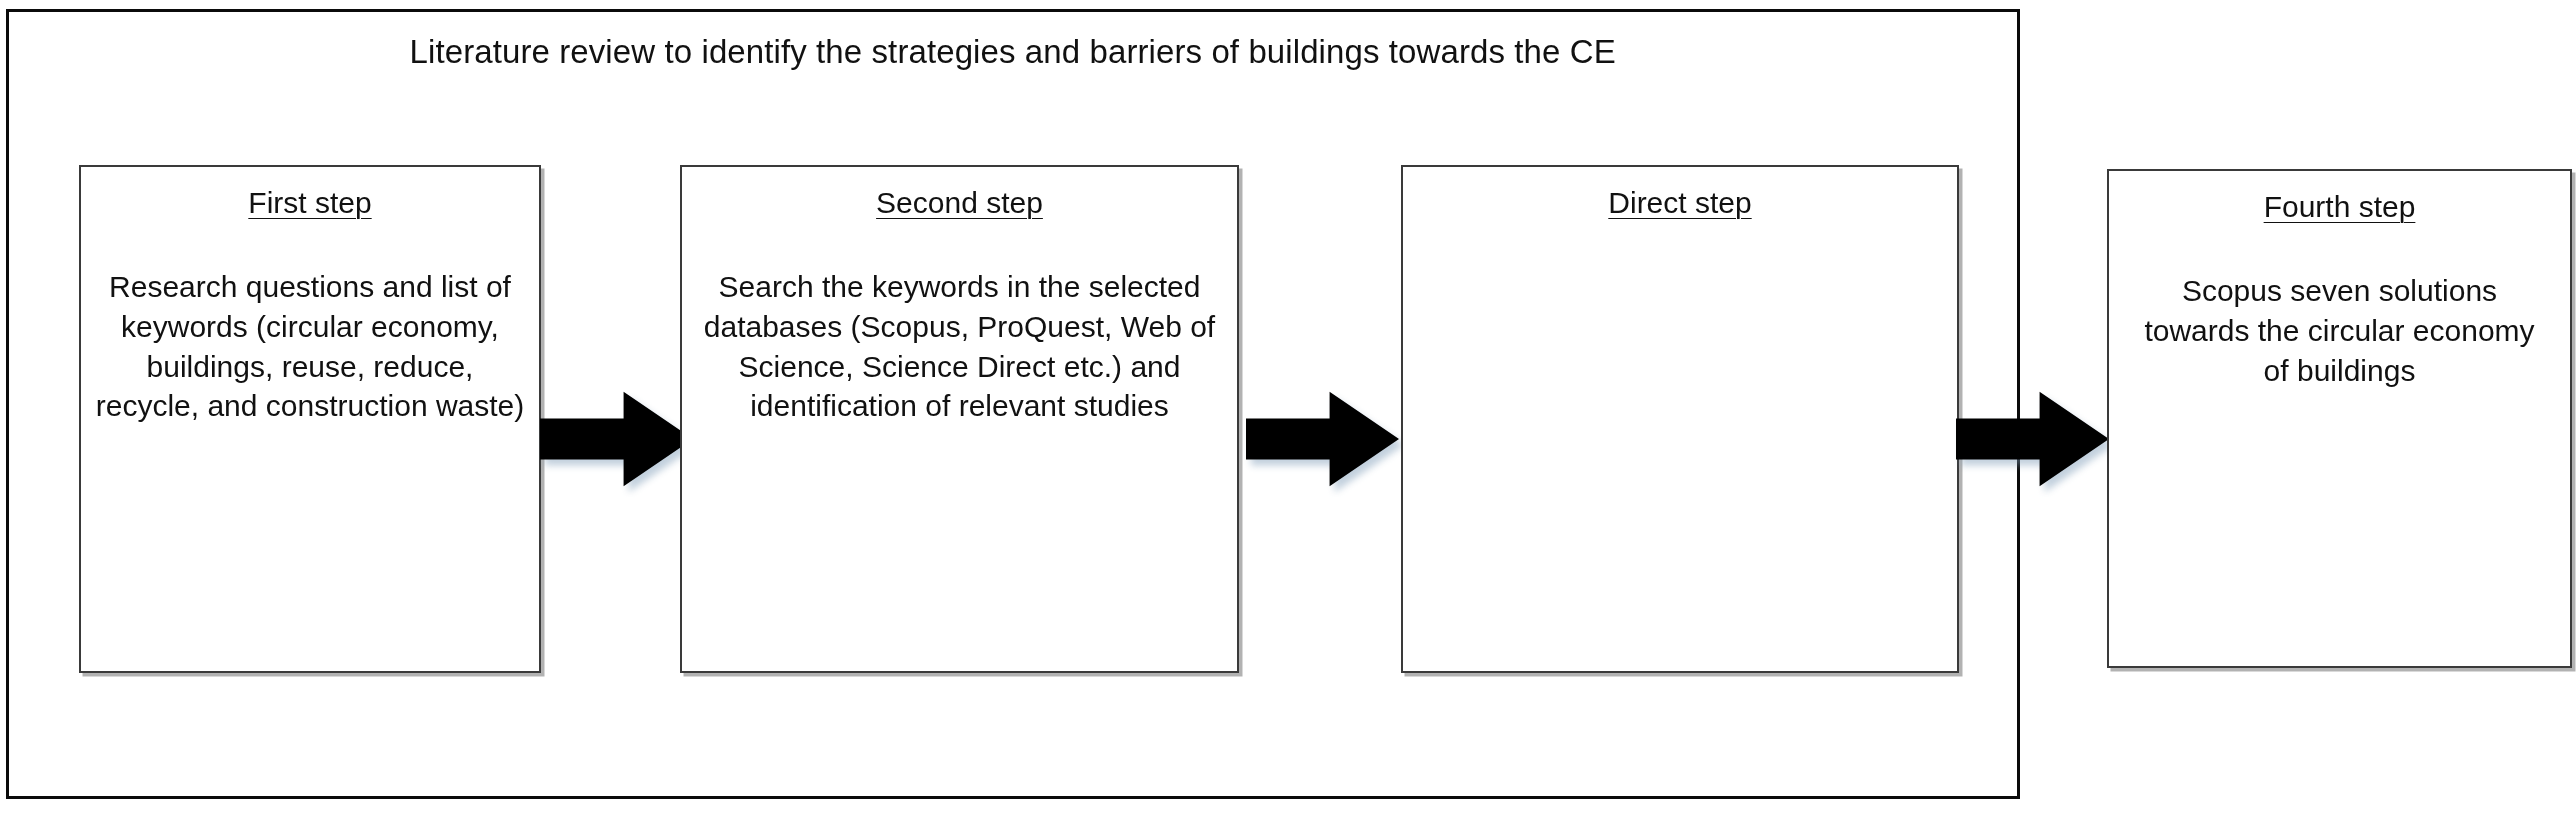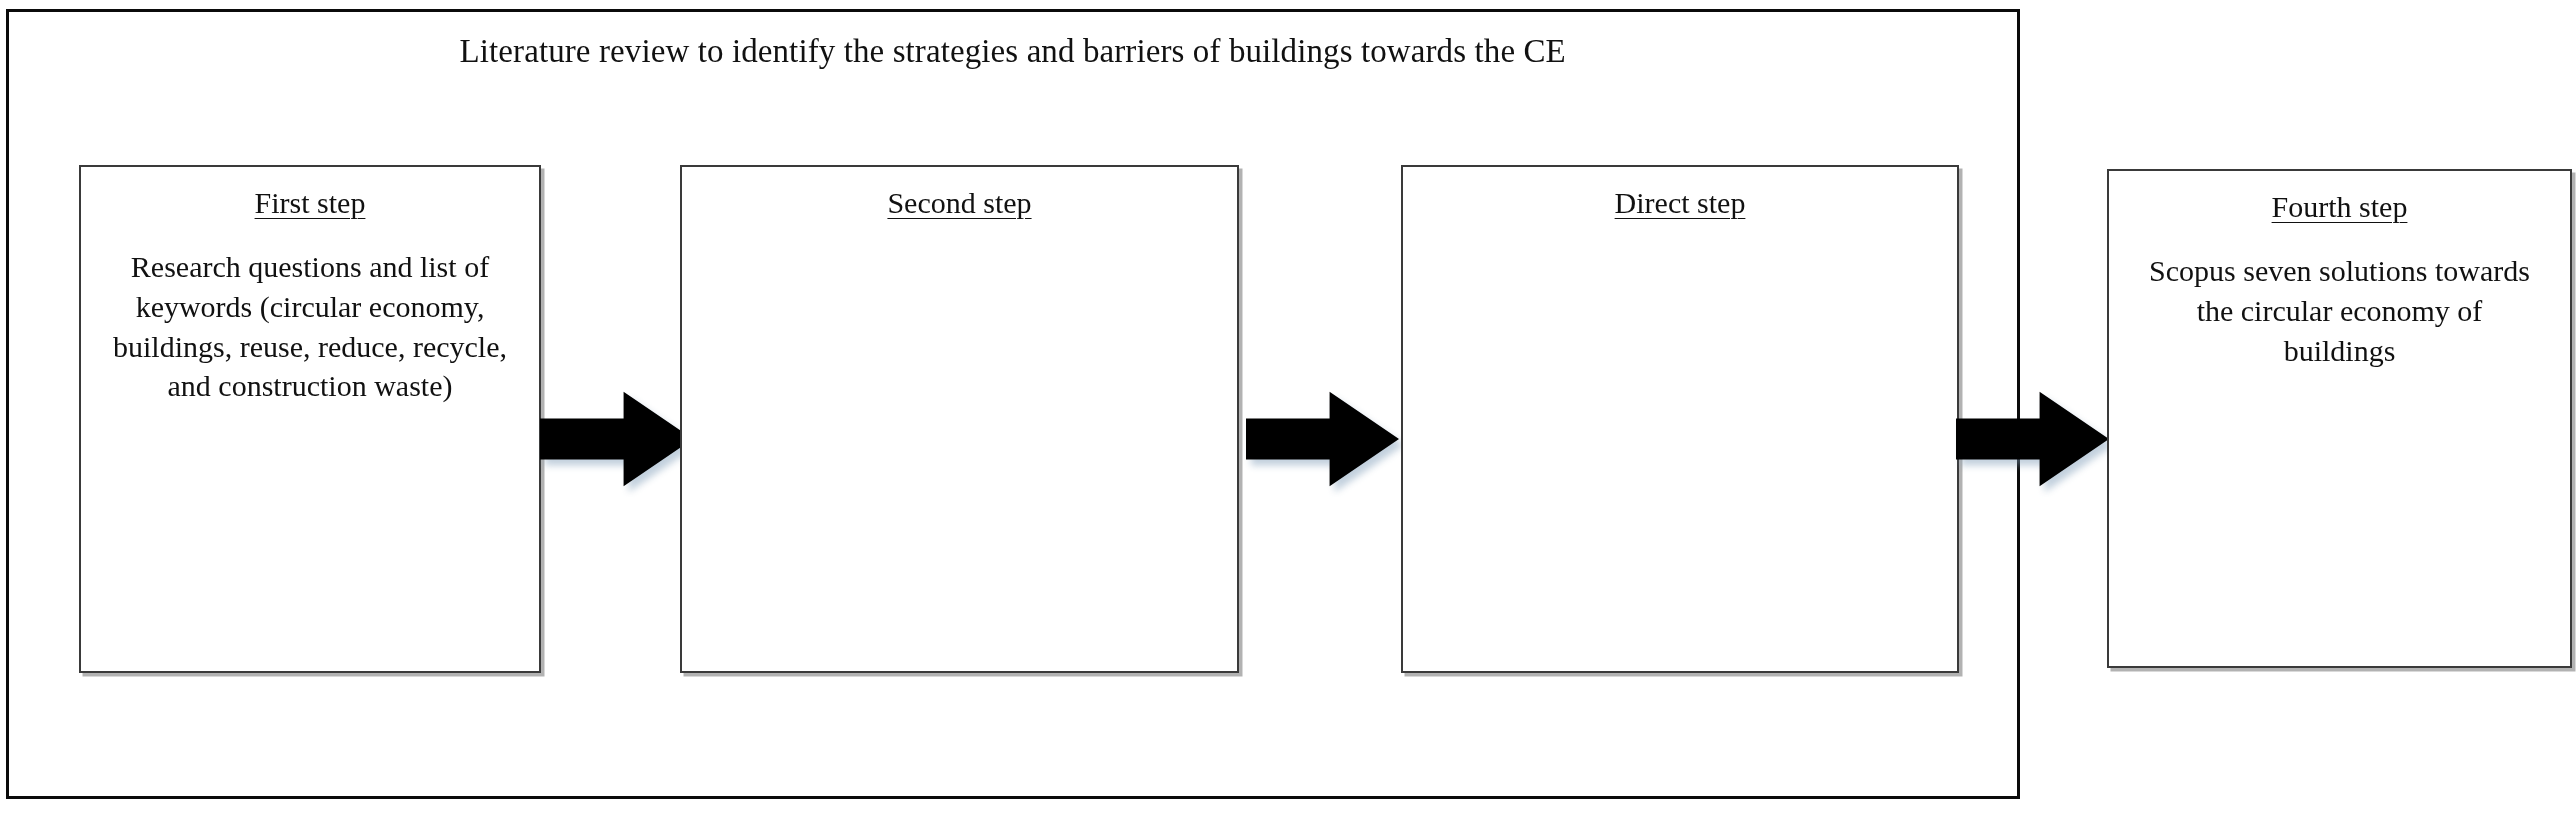--- a/index.html
+++ b/index.html
@@ -7,21 +7,21 @@
     margin: 0;
     padding: 0;
     background: #ffffff;
   }
 
   #stage {
     position: relative;
     width: 2576px;
     height: 832px;
     background: #ffffff;
-    font-family: Liberation Serif, serif;
+    font-family: Liberation Sans, sans-serif;
     color: #111111;
     overflow: hidden;
   }
 
   
   .outer-frame {
     position: absolute;
     left: 5.7px;
     top: 8.5px;
     width: 2014px;
@@ -55,21 +55,21 @@
     text-align: center;
   }
 
   .step-title {
     display: inline-block;
     font-size: 30px;
     line-height: 1.2;
     text-decoration: underline;
     text-underline-offset: 5px;
     text-decoration-thickness: 1.4px;
-    margin: 0 auto 26px auto;
+    margin: 0 auto 46px auto;
     color: #111111;
     white-space: nowrap;
     text-align: center;
   }
 
   .step-body {
     font-size: 30px;
     line-height: 1.32;
     color: #111111;
     padding: 0 4.2px;
@@ -112,20 +112,21 @@
   </div>
 
   <div class="block-arrow" id="arrow-1">
     <svg viewBox="0 0 216 150" preserveAspectRatio="none" aria-hidden="true">
       <polygon points="0,46 118,46 118,8 216,75 118,142 118,104 0,104" fill="#000000"></polygon>
     </svg>
   </div>
 
   <div class="step-box" id="box-2">
     <div class="step-title">Second step</div>
+    <div class="step-body">Search the keywords in the selected databases (Scopus, ProQuest, Web of Science, Science Direct etc.) and identification of relevant studies</div>
   </div>
 
   <div class="block-arrow" id="arrow-2">
     <svg viewBox="0 0 216 150" preserveAspectRatio="none" aria-hidden="true">
       <polygon points="0,46 118,46 118,8 216,75 118,142 118,104 0,104" fill="#000000"></polygon>
     </svg>
   </div>
 
   <div class="step-box" id="box-3">
     <div class="step-title">Direct step</div>

